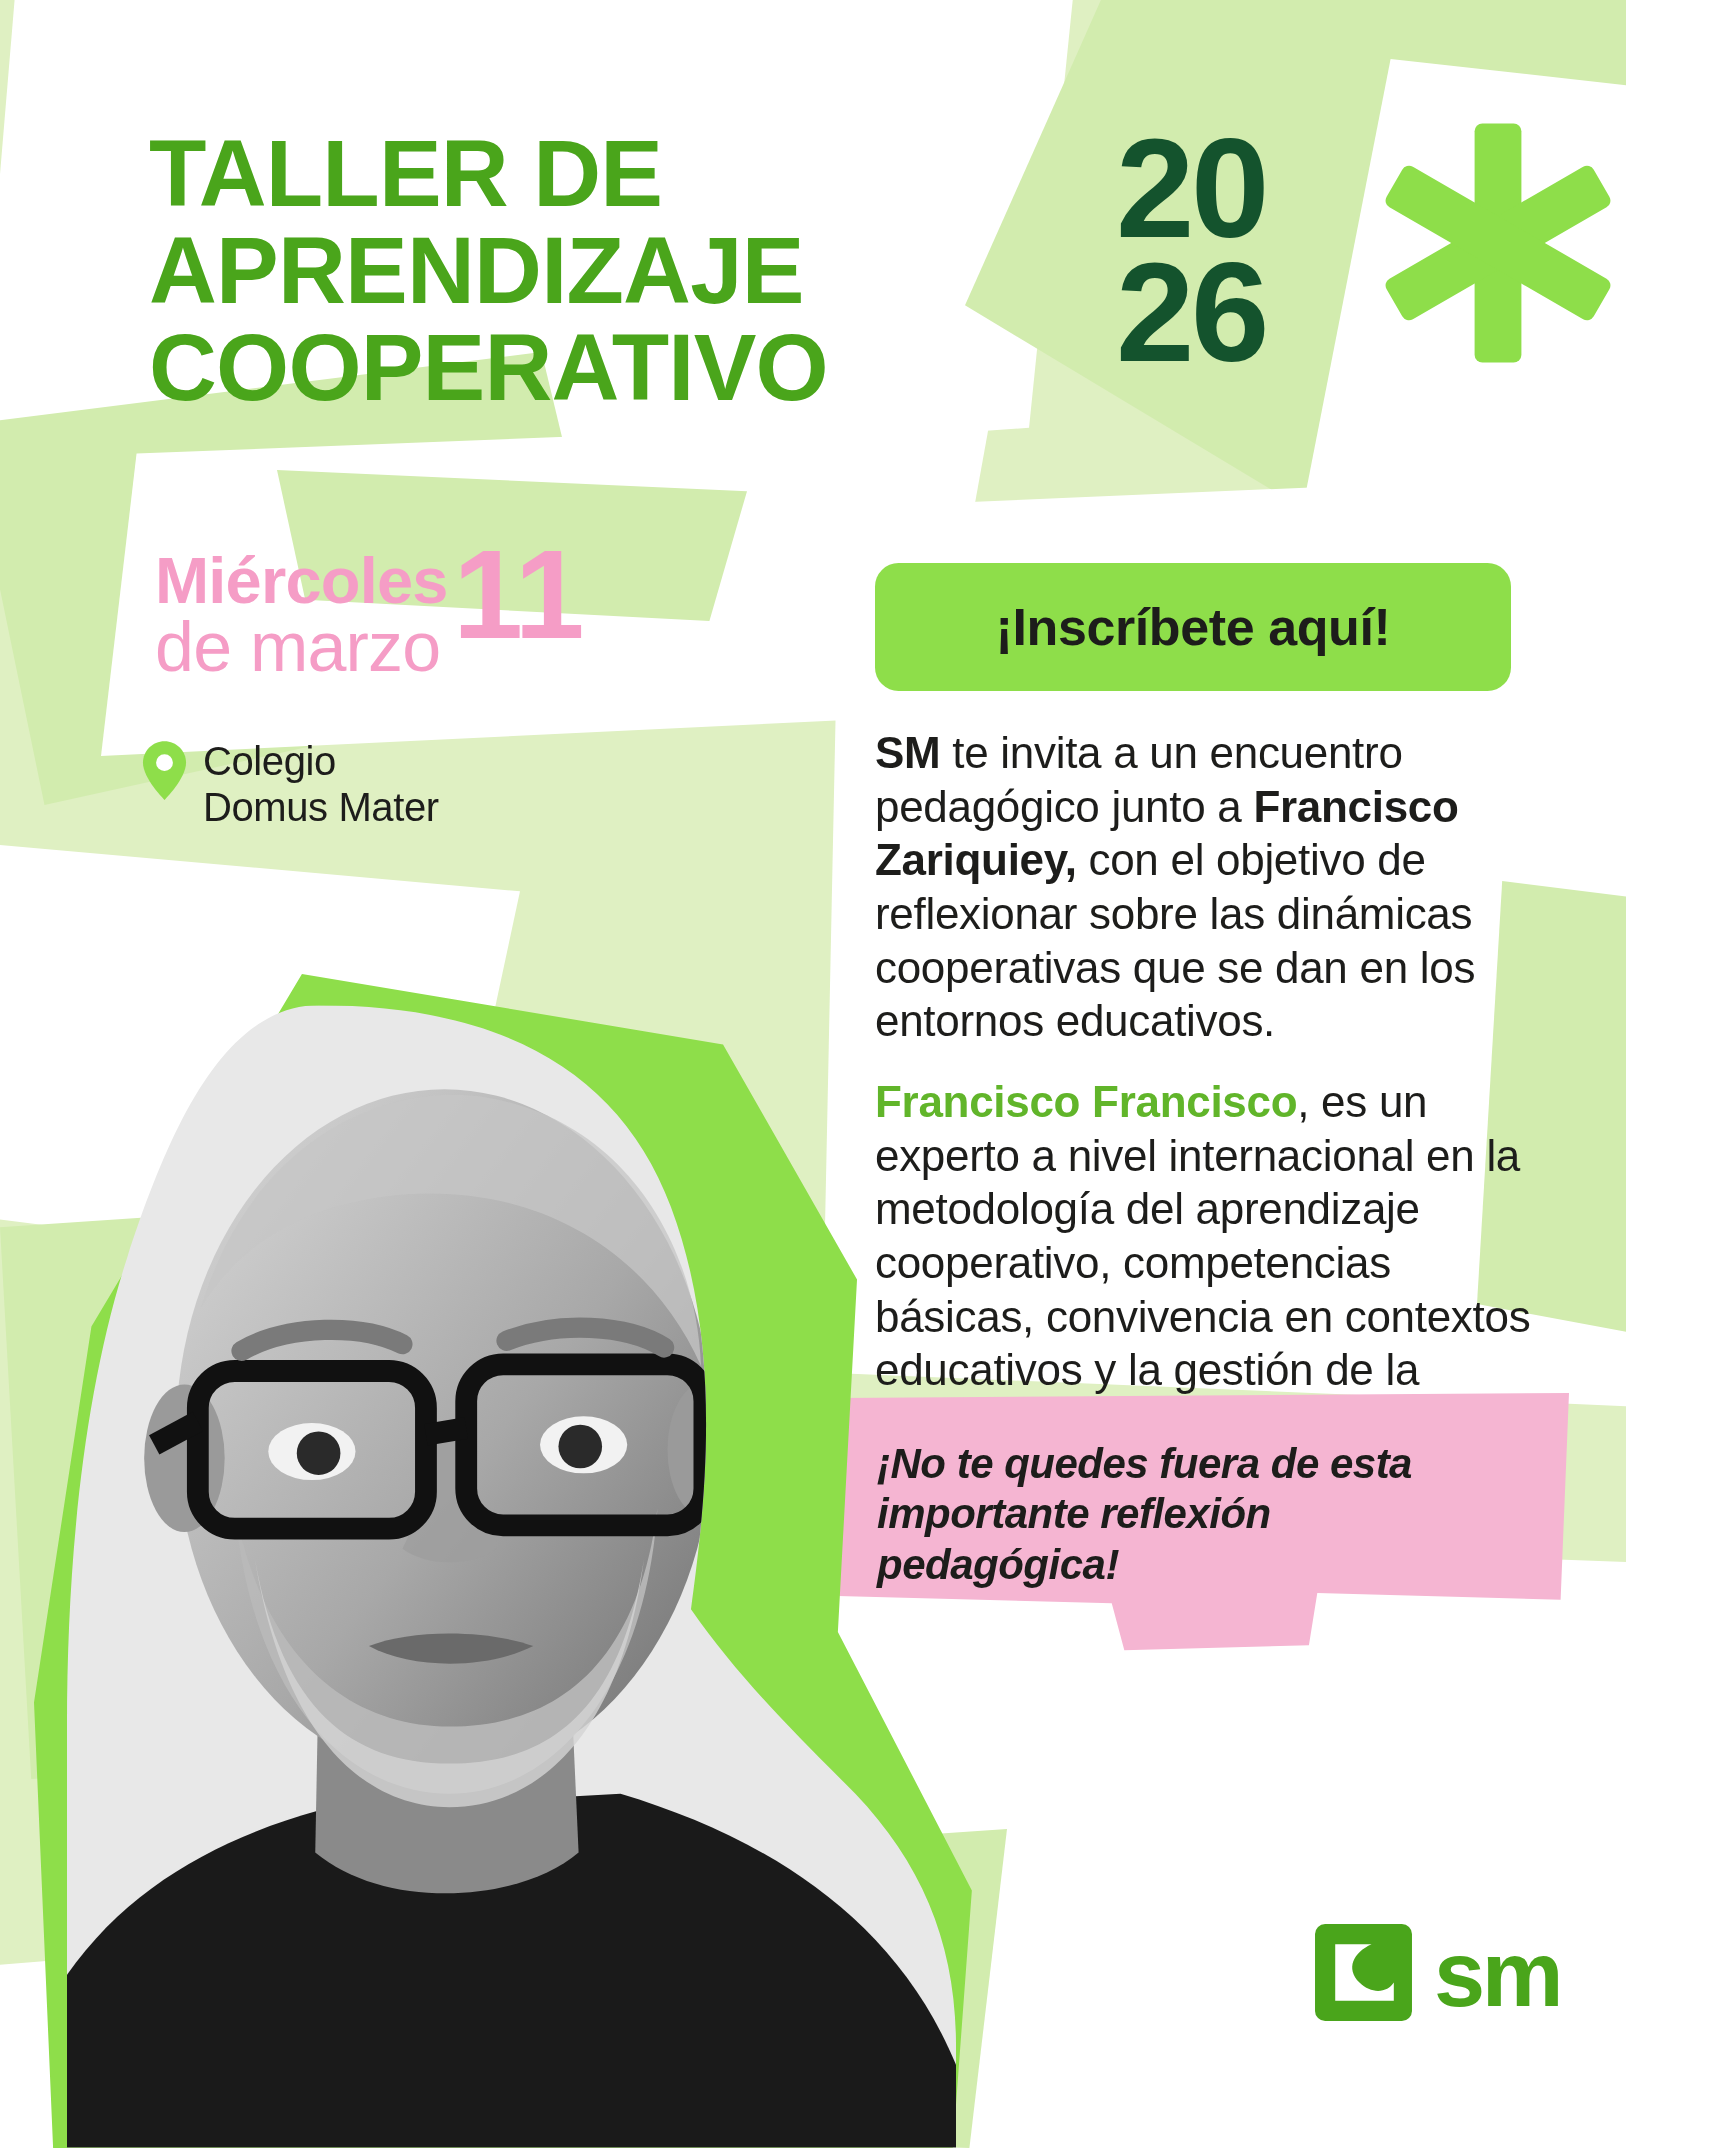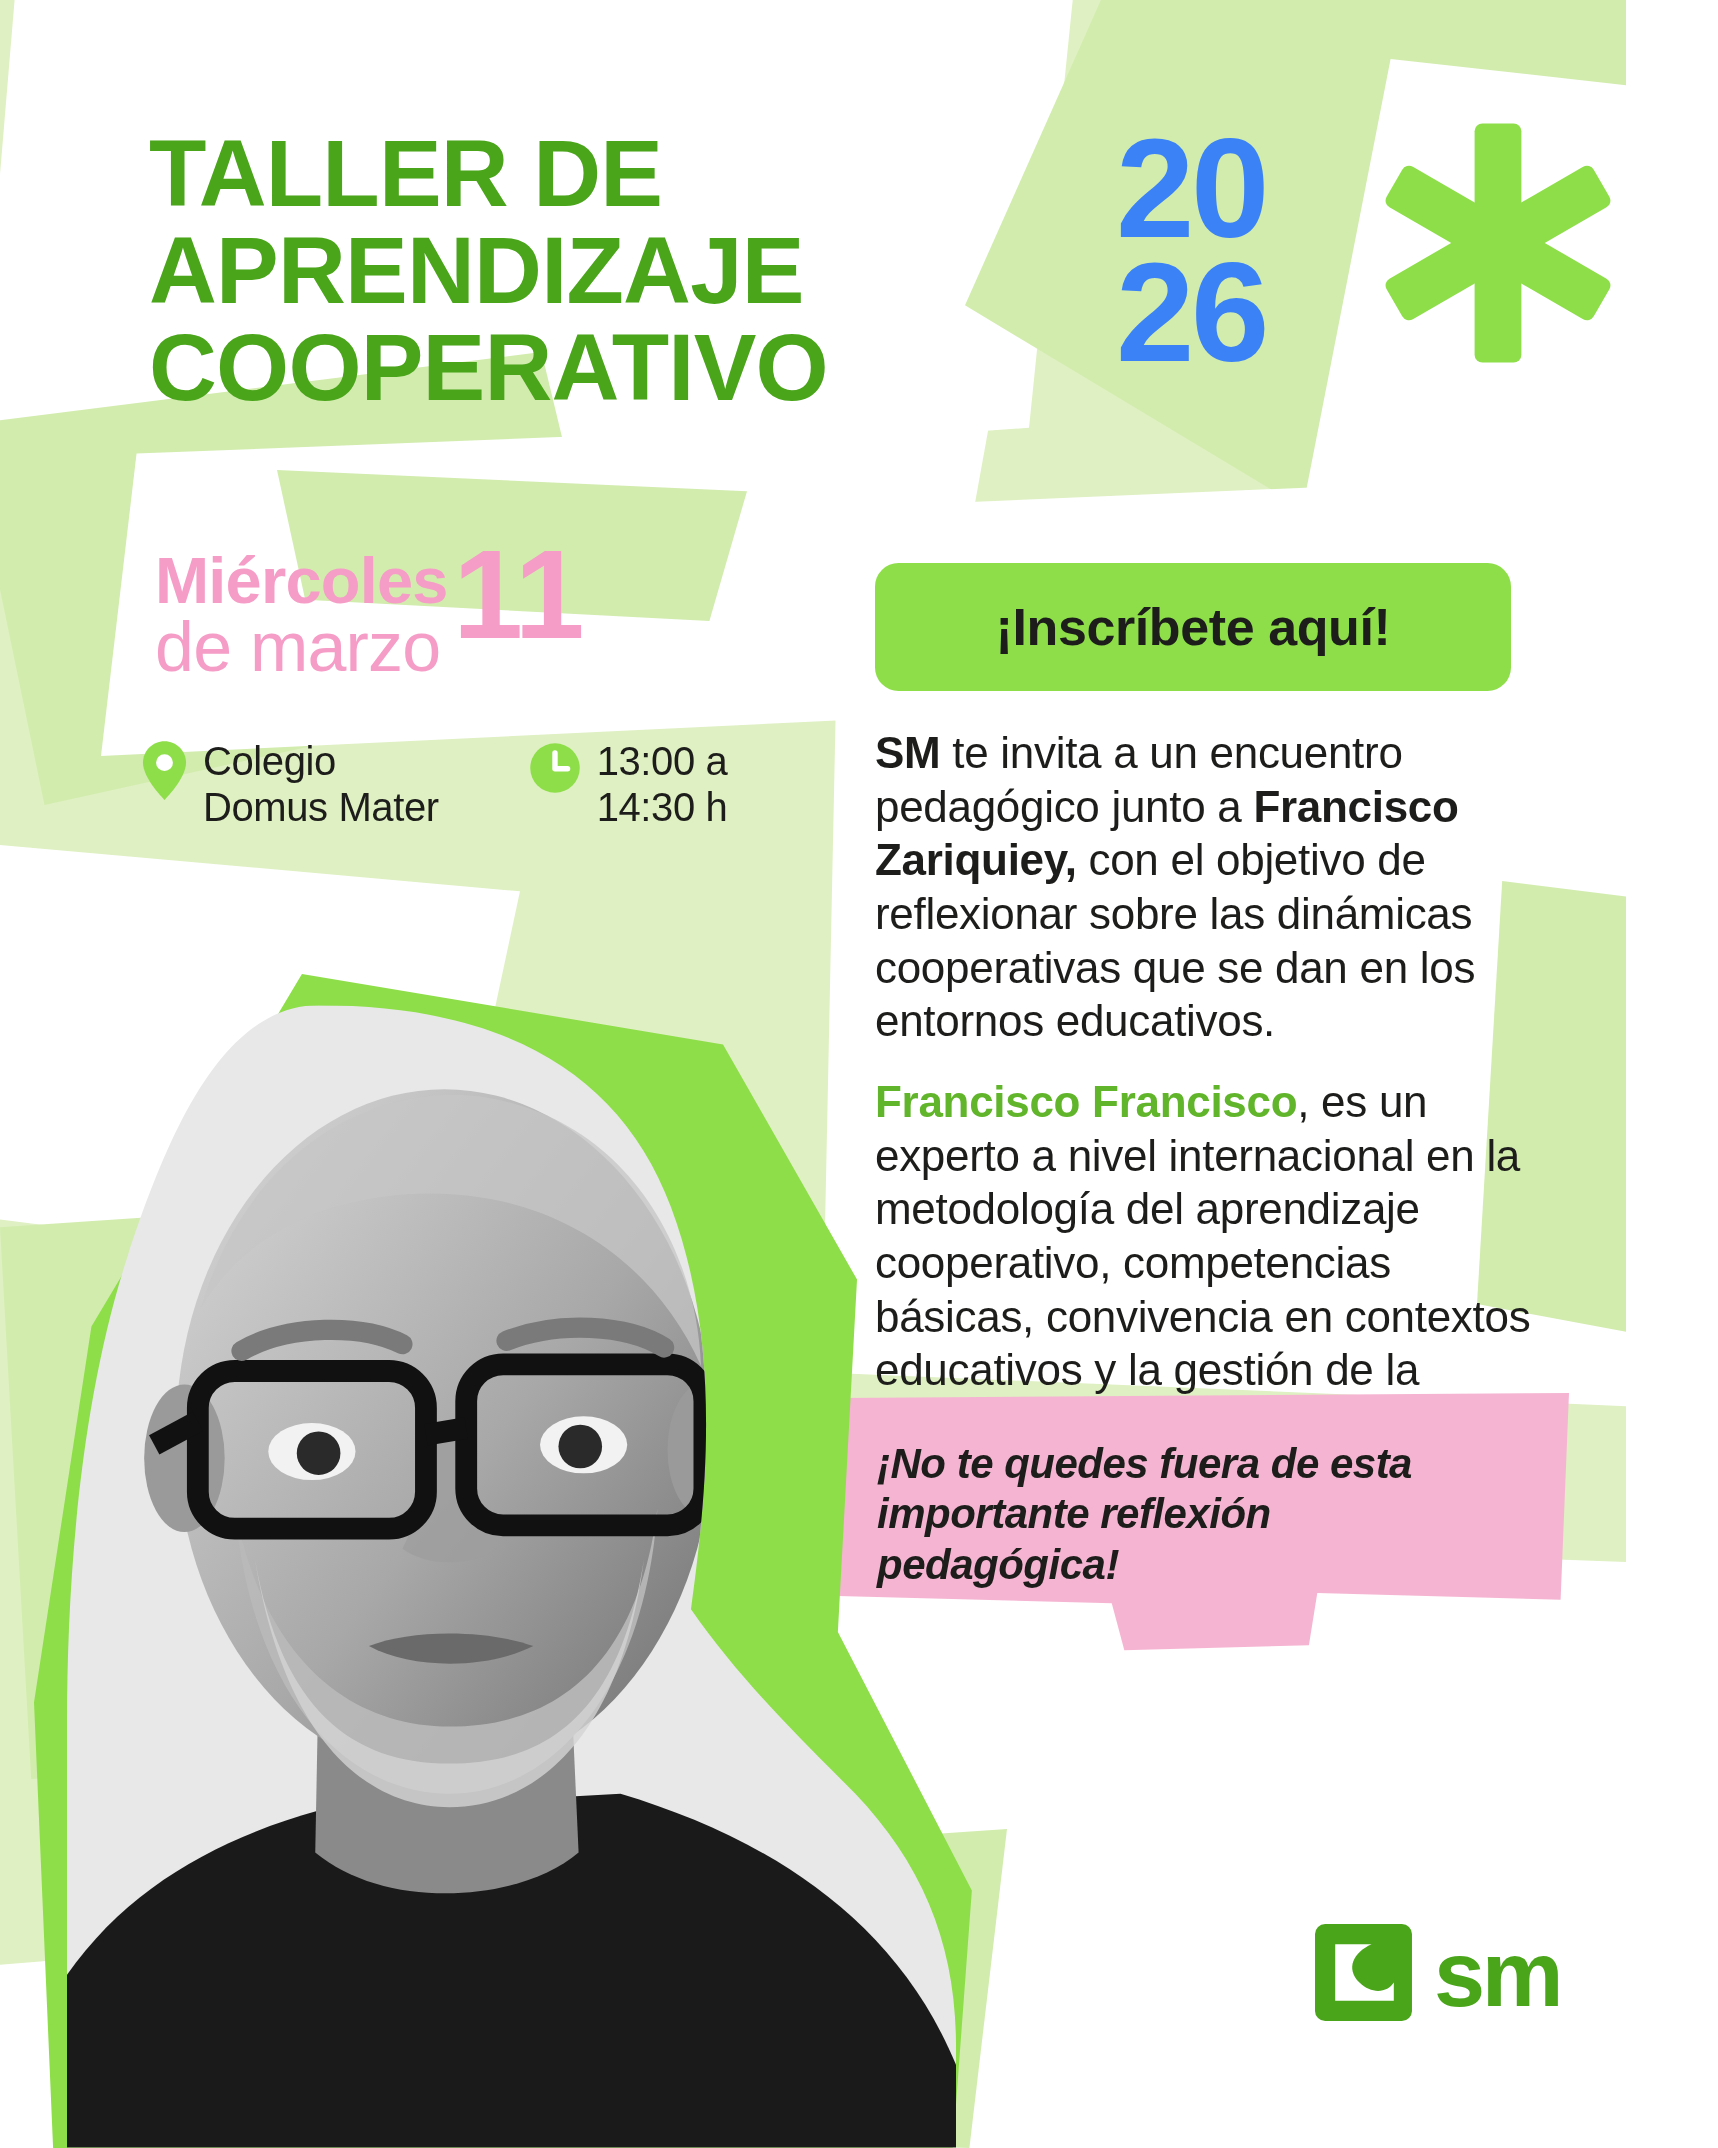--- a/index.html
+++ b/index.html
@@ -41,21 +41,21 @@
     letter-spacing: -0.8px;
     text-transform: uppercase;
   }
   #headline .hl-line { display: block; white-space: nowrap; }
 
   
   #year {
     position: absolute;
     left: 1116px;
     top: 126px;
-    color: #3b82f6;
+    color: #14532d;
     font-weight: bold;
     font-size: 141px;
     line-height: 0.88;
     letter-spacing: -3.4px;
   }
   #year span { display: block; }
 
   
   #asterisk {
     position: absolute;
@@ -266,32 +266,20 @@
           <path d="M12 0C5.9 0 1 4.9 1 11c0 8 11 19 11 19s11-11 11-19c0-6.1-4.9-11-11-11z" fill="#8ede4a"></path>
           <circle cx="12" cy="11" r="4.3" fill="#ffffff"></circle>
         </svg>
       </span>
       <span class="meta-text">
         <span>Colegio</span><br>
         <span>Domus Mater</span>
       </span>
     </div>
 
-    <div class="meta-item" style="margin-left:50px;">
-      <span class="meta-icon">
-        <svg width="54" height="54" viewBox="0 0 24 24" aria-hidden="true">
-          <circle cx="12" cy="12" r="11" fill="#8ede4a"></circle>
-          <path d="M12 5.3v7h5.6" fill="none" stroke="#ffffff" stroke-width="2.4" stroke-linecap="round" stroke-linejoin="round"></path>
-        </svg>
-      </span>
-      <span class="meta-text">
-        <span>13:00 a</span><br>
-        <span>14:30 h</span>
-      </span>
-    </div>
   </div>
 
   <button id="cta-button">¡Inscríbete aquí!</button>
 
   <div id="body-copy">
     <p><b>SM</b><span> te invita a un encuentro pedagógico junto a </span><b>Francisco Zariquiey,</b><span> con el objetivo de reflexionar sobre las dinámicas cooperativas que se dan en los entornos educativos.</span></p>
     <p><span class="green-name">Francisco Francisco</span><span>, es un experto a nivel internacional en la metodología del aprendizaje cooperativo, competencias básicas, convivencia en contextos educativos y la gestión de la diversidad.</span></p>
   </div>
 
   <div id="quote-wrap">

